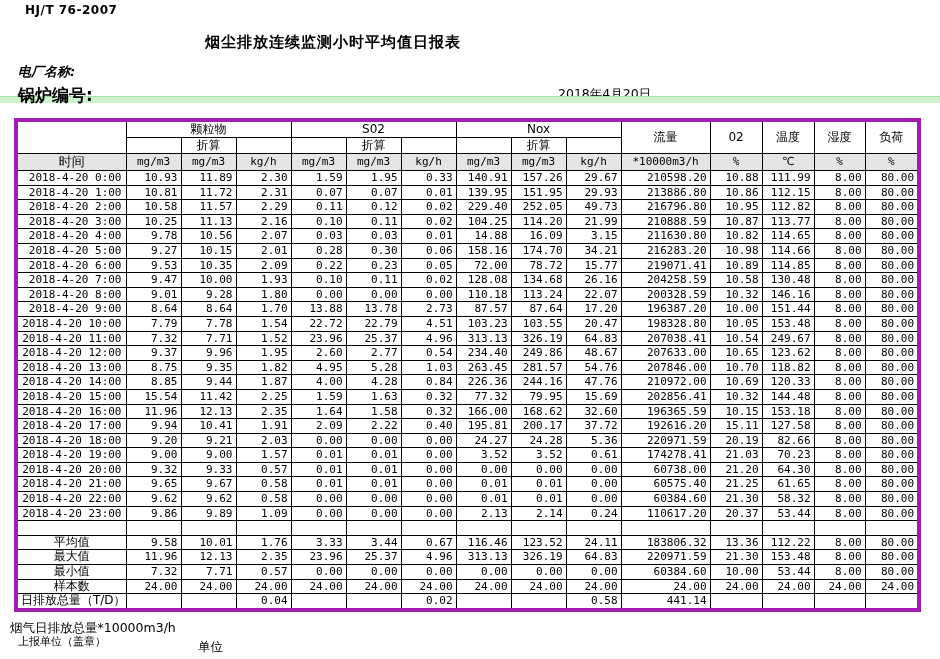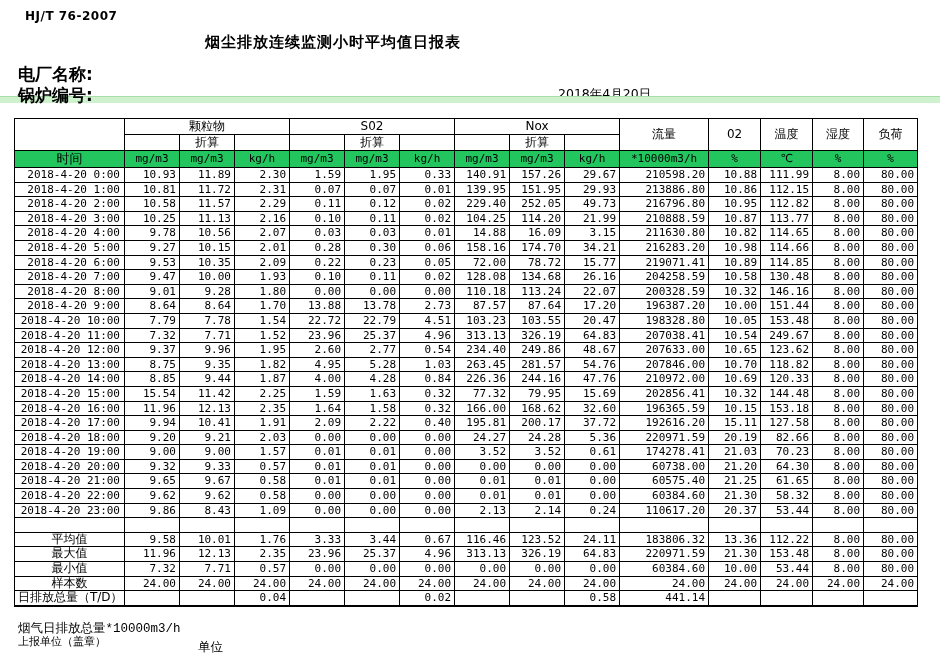--- a/index.html
+++ b/index.html
@@ -1,46 +1,46 @@
 <!DOCTYPE html>
 <html><head>
 <meta charset="utf-8">
 <style>
   html,body{margin:0;padding:0;}
   body{
     width:940px;height:659px;position:relative;background:#ffffff;
     font-family:"DejaVu Sans",sans-serif;color:#000;overflow:hidden;
   }
   .abs{position:absolute;white-space:nowrap;}
-  #std-code{left:25px;top:9px;font-size:12px;font-weight:bold;letter-spacing:0.5px;}
+  #std-code{left:25px;top:3px;font-size:12px;font-weight:bold;letter-spacing:0.5px;}
   #report-title{left:205px;top:33px;font-size:15px;font-weight:bold;letter-spacing:1px;}
-  #plant-label{left:18px;top:63px;font-size:17px;font-weight:bold;}
+  #plant-label{left:18px;top:63px;font-size:13px;font-weight:bold;font-style:italic;}
   #boiler-label{left:18px;top:84px;font-size:17px;font-weight:bold;z-index:2;}
   #green-stripe{left:0;top:96px;width:940px;height:6px;background:#cdf2cd;border-top:1px solid #aadcaa;z-index:1;}
   #report-date{left:558px;top:86px;font-size:12.5px;}
-  #footer-flow-total{left:18px;top:620px;font-size:12.5px;font-family:Liberation Mono, monospace;}
+  #footer-flow-total{left:10px;top:620px;font-size:12.5px;}
   #footer-report-unit{left:18px;top:634px;font-size:11px;}
   #footer-unit{left:198px;top:639px;font-size:12.5px;}
 
   table#report{
     position:absolute;left:14px;top:118px;width:903px;
     border-collapse:collapse;table-layout:fixed;
     font-family:"DejaVu Sans Mono","DejaVu Sans",monospace;
-    font-size:11px;border:1px solid #a21caf;
+    font-size:11px;border:4px solid #a21caf;
   }
   #report td{
     border:1px solid #000;padding:0 3px;height:13.6px;line-height:13.6px;
     overflow:hidden;white-space:nowrap;vertical-align:middle;
   }
   #report tr.h1 td,#report tr.h2 td{
     height:15px;line-height:15px;text-align:center;
     font-family:"DejaVu Sans",sans-serif;font-size:12px;
   }
   #report tr.h3 td{
-    background:#22c55e;text-align:center;height:16px;line-height:16px;font-size:11px;
+    background:#e5e5e5;text-align:center;height:16px;line-height:16px;font-size:11px;
   }
   #report tr.h3 td.time-h{font-size:13px;font-family:"DejaVu Sans",sans-serif;}
   #report td.num{text-align:right;}
   #report td.time{text-align:right;padding-right:4px;}
   #report td.sum-label{text-align:center;font-family:"DejaVu Sans",sans-serif;font-size:12px;}
   #report td.sum-label.left{text-align:left;}
   #report tr.total td{border-bottom:2px solid #000;}
 </style>
 </head>
 <body>
@@ -497,21 +497,21 @@
         <td class="num">0.00</td>
         <td class="num">60384.60</td>
         <td class="num">21.30</td>
         <td class="num">58.32</td>
         <td class="num">8.00</td>
         <td class="num">80.00</td>
       </tr>
       <tr>
         <td class="time">2018-4-20 23:00</td>
         <td class="num">9.86</td>
-        <td class="num">8.43</td>
+        <td class="num">9.89</td>
         <td class="num">1.09</td>
         <td class="num">0.00</td>
         <td class="num">0.00</td>
         <td class="num">0.00</td>
         <td class="num">2.13</td>
         <td class="num">2.14</td>
         <td class="num">0.24</td>
         <td class="num">110617.20</td>
         <td class="num">20.37</td>
         <td class="num">53.44</td>

